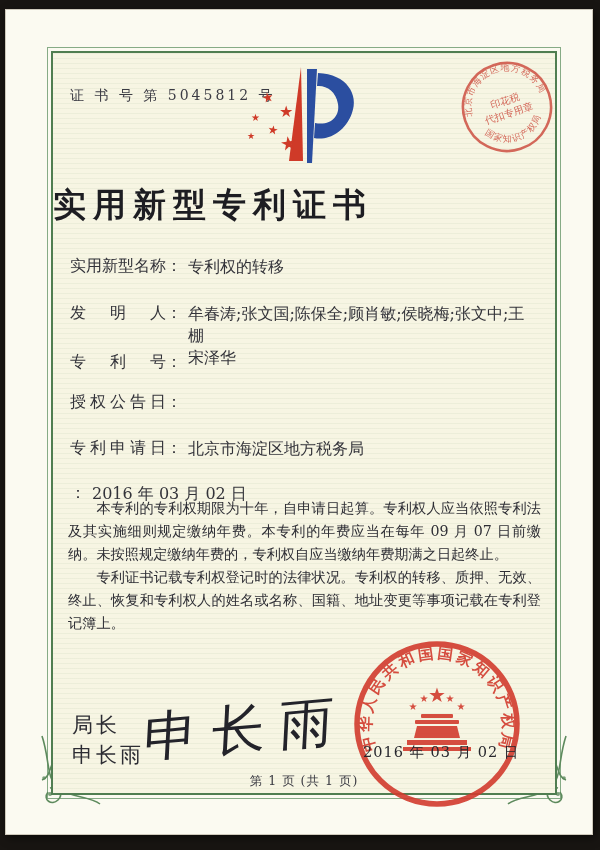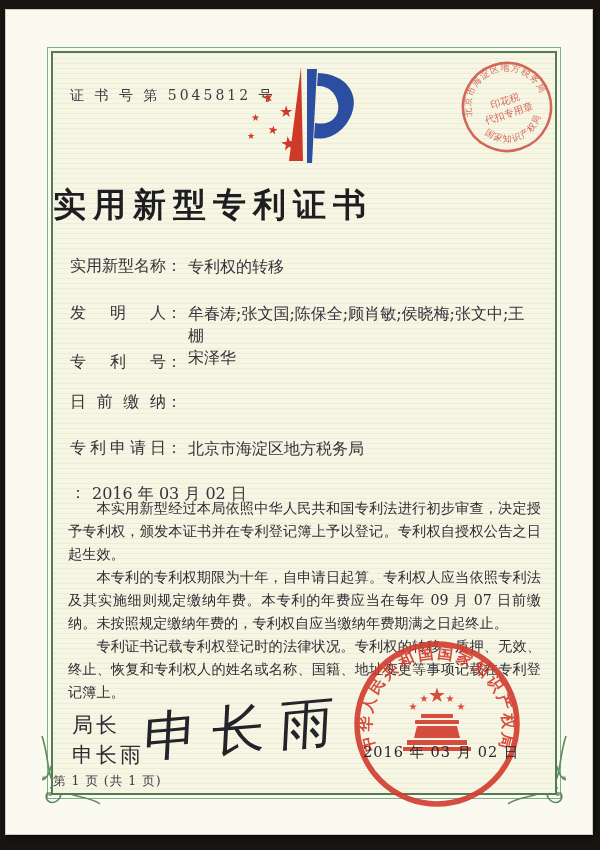--- a/index.html
+++ b/index.html
@@ -46,21 +46,21 @@
   }
   .paras p{margin:0;text-indent:2em;}
   .director{position:absolute;left:19px;top:657px;font-size:21px;letter-spacing:3px;color:#2c2c33;line-height:30px;}
   .signature{position:absolute;left:85px;top:615px;width:250px;height:115px;}
   .signature text{
     font-size:54px;fill:#23232a;letter-spacing:14px;
     font-family:"DejaVu Serif",serif;
   }
   .main-seal{position:absolute;left:294px;top:581px;width:180px;height:180px;opacity:.9;}
   .seal-date{position:absolute;left:310px;top:690px;font-size:14.5px;color:#27272d;letter-spacing:1px;z-index:5;}
-  .footer{position:absolute;left:0;top:720px;width:100%;text-align:left;font-size:12.5px;color:#3a3a42;letter-spacing:1px;}
+  .footer{position:absolute;left:0;top:720px;width:100%;text-align:center;font-size:12.5px;color:#3a3a42;letter-spacing:1px;}
   .ornament{position:absolute;width:78px;height:84px;}
   .orn-bl{left:-12px;bottom:-12px;}
   .orn-br{right:-12px;bottom:-12px;transform:scaleX(-1);}
   .red{fill:#cf3a28;}
   .seal-red{fill:#d23b2e;}
 </style>
 </head>
 <body>
 
 <div class="page">
@@ -141,35 +141,34 @@
           <span class="flabel">发明人</span>
             <span class="fcolon">：</span>
           <span class="fvalue">牟春涛;张文国;陈保全;顾肖敏;侯晓梅;张文中;王棚
 宋泽华</span>
         </div>
         <div class="row r2">
           <span class="flabel">专利号</span>
             <span class="fcolon">：</span>
         </div>
         <div class="row r3">
-          <span class="flabel">日前缴纳</span>
+          <span class="flabel">授权公告日</span>
             <span class="fcolon">：</span>
         </div>
         <div class="row r4">
           <span class="flabel">专利申请日</span>
             <span class="fcolon">：</span>
           <span class="fvalue">北京市海淀区地方税务局</span>
         </div>
         <div class="row r5">
             <span class="fcolon">：</span>
           <span class="fvalue">2016 年 03 月 02 日</span>
         </div>
 
         <div class="paras">
-          <p>本实用新型经过本局依照中华人民共和国专利法进行初步审查，决定授予专利权，颁发本证书并在专利登记簿上予以登记。专利权自授权公告之日起生效。</p>
           <p>本专利的专利权期限为十年，自申请日起算。专利权人应当依照专利法及其实施细则规定缴纳年费。本专利的年费应当在每年 09 月 07 日前缴纳。未按照规定缴纳年费的，专利权自应当缴纳年费期满之日起终止。</p>
           <p>专利证书记载专利权登记时的法律状况。专利权的转移、质押、无效、终止、恢复和专利权人的姓名或名称、国籍、地址变更等事项记载在专利登记簿上。</p>
         </div>
 
         <div class="director">
           <div>局长</div>
           <div>申长雨</div>
         </div>
 
         <svg class="signature" viewBox="0 0 250 115">

